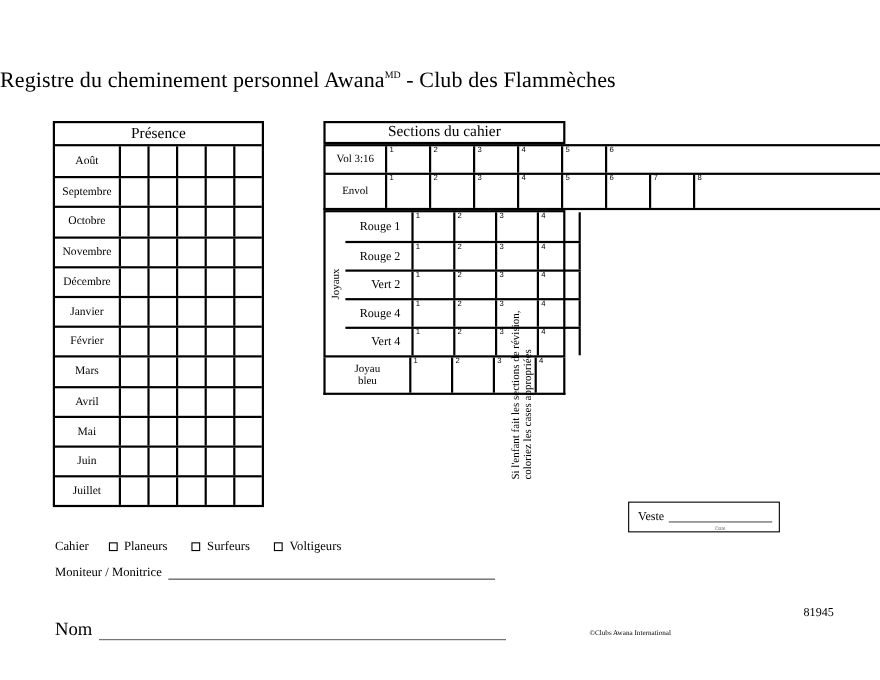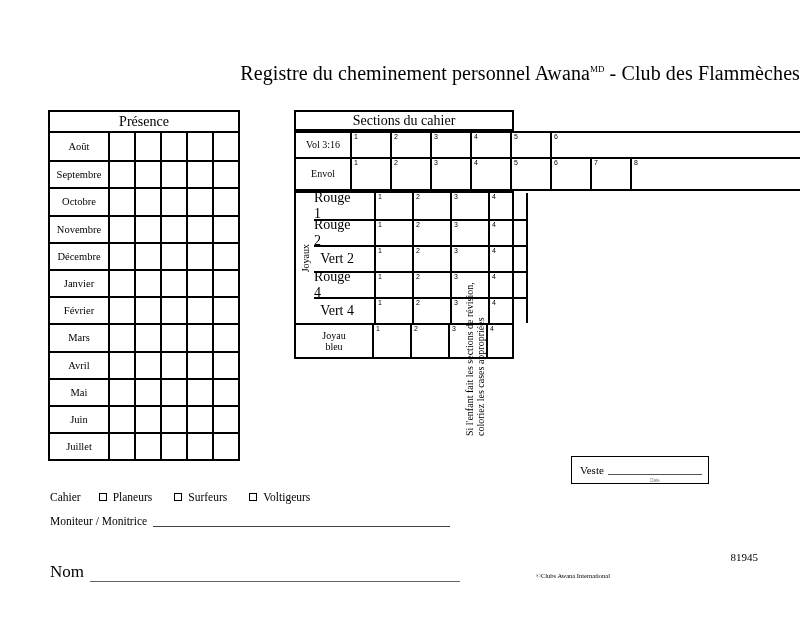--- a/index.html
+++ b/index.html
@@ -10,21 +10,21 @@
     color:#000000;
     position:relative;
     overflow:hidden;
   }
   .page{position:relative;width:800px;height:618px;}
 
   
   .title{
     position:absolute;
     top:62px;left:0;width:800px;
-    text-align:right;
+    text-align:left;
     font-size:20px;
     letter-spacing:.1px;
     white-space:nowrap;
   }
   .title sup{font-size:9px;vertical-align:super;letter-spacing:0;}
 
   
   #presence-table{
     position:absolute;
     left:48px;top:110px;
@@ -133,22 +133,22 @@
   #jewels-rows{flex:1 1 auto;}
   .j-row{
     display:flex;
     height:26px;
     box-sizing:border-box;
   }
   .j-row + .j-row{border-top:2px solid #000;}
   .j-label{
     width:62px;flex:0 0 62px;
     display:flex;align-items:center;justify-content:flex-end;
-    padding-right:20px;
-    font-size:14px;
+    padding-right:10px;
+    font-size:11px;
     box-sizing:border-box;
     border-right:2px solid #000;
   }
   .j-cell{
     width:38px;flex:0 0 38px;
     box-sizing:border-box;
     border-right:2px solid #000;
     position:relative;
   }
   .j-cell:last-child{border-right:2px solid #000;}

